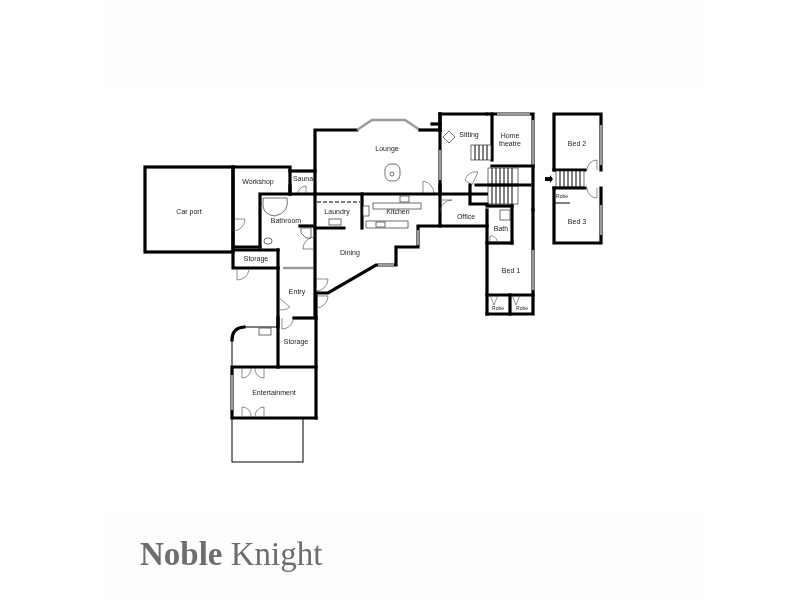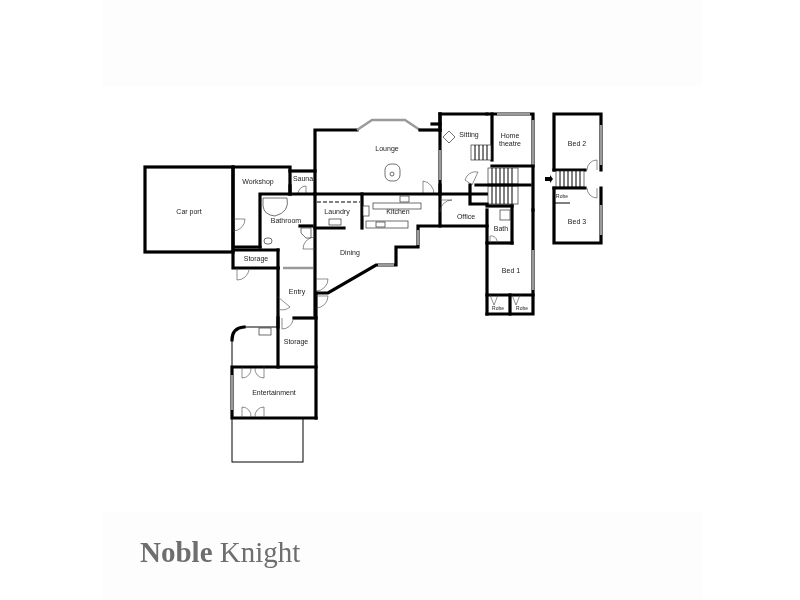--- a/index.html
+++ b/index.html
@@ -8,21 +8,21 @@
   #band-top { left:102px; top:0; width:600px; height:86px; }
   #band-bottom { left:102px; top:512px; width:600px; height:88px; }
   svg { position:absolute; left:0; top:0; }
   .wall { stroke:#000; stroke-width:3.2; fill:none; stroke-linecap:square; }
   .thin { stroke:#000; stroke-width:1; fill:none; }
   .win { stroke:#9a9a9a; stroke-width:2.5; fill:none; }
   .fix { stroke:#333; stroke-width:0.7; fill:#fff; }
   .door { stroke:#444; stroke-width:0.6; fill:none; }
   .lbl { font-family:"Liberation Sans", sans-serif; font-size:7px; fill:#222; text-anchor:middle; }
   .lbl-s { font-family:"Liberation Sans", sans-serif; font-size:5px; fill:#222; text-anchor:middle; }
-  .brand { position:absolute; left:140px; top:536px; font-family:"Liberation Serif", serif; font-size:29px; color:#6e6e6e; white-space:nowrap; }
+  .brand { position:absolute; left:140px; top:536px; font-family:"Liberation Serif", serif; font-size:33px; color:#6e6e6e; white-space:nowrap; }
   .brand .b1 { font-weight:bold; }
 </style>
 </head>
 <body>
 
 <div class="band" id="band-top"></div>
 <div class="band" id="band-bottom"></div>
 
 <svg width="800" height="600" viewBox="0 0 800 600">
 

